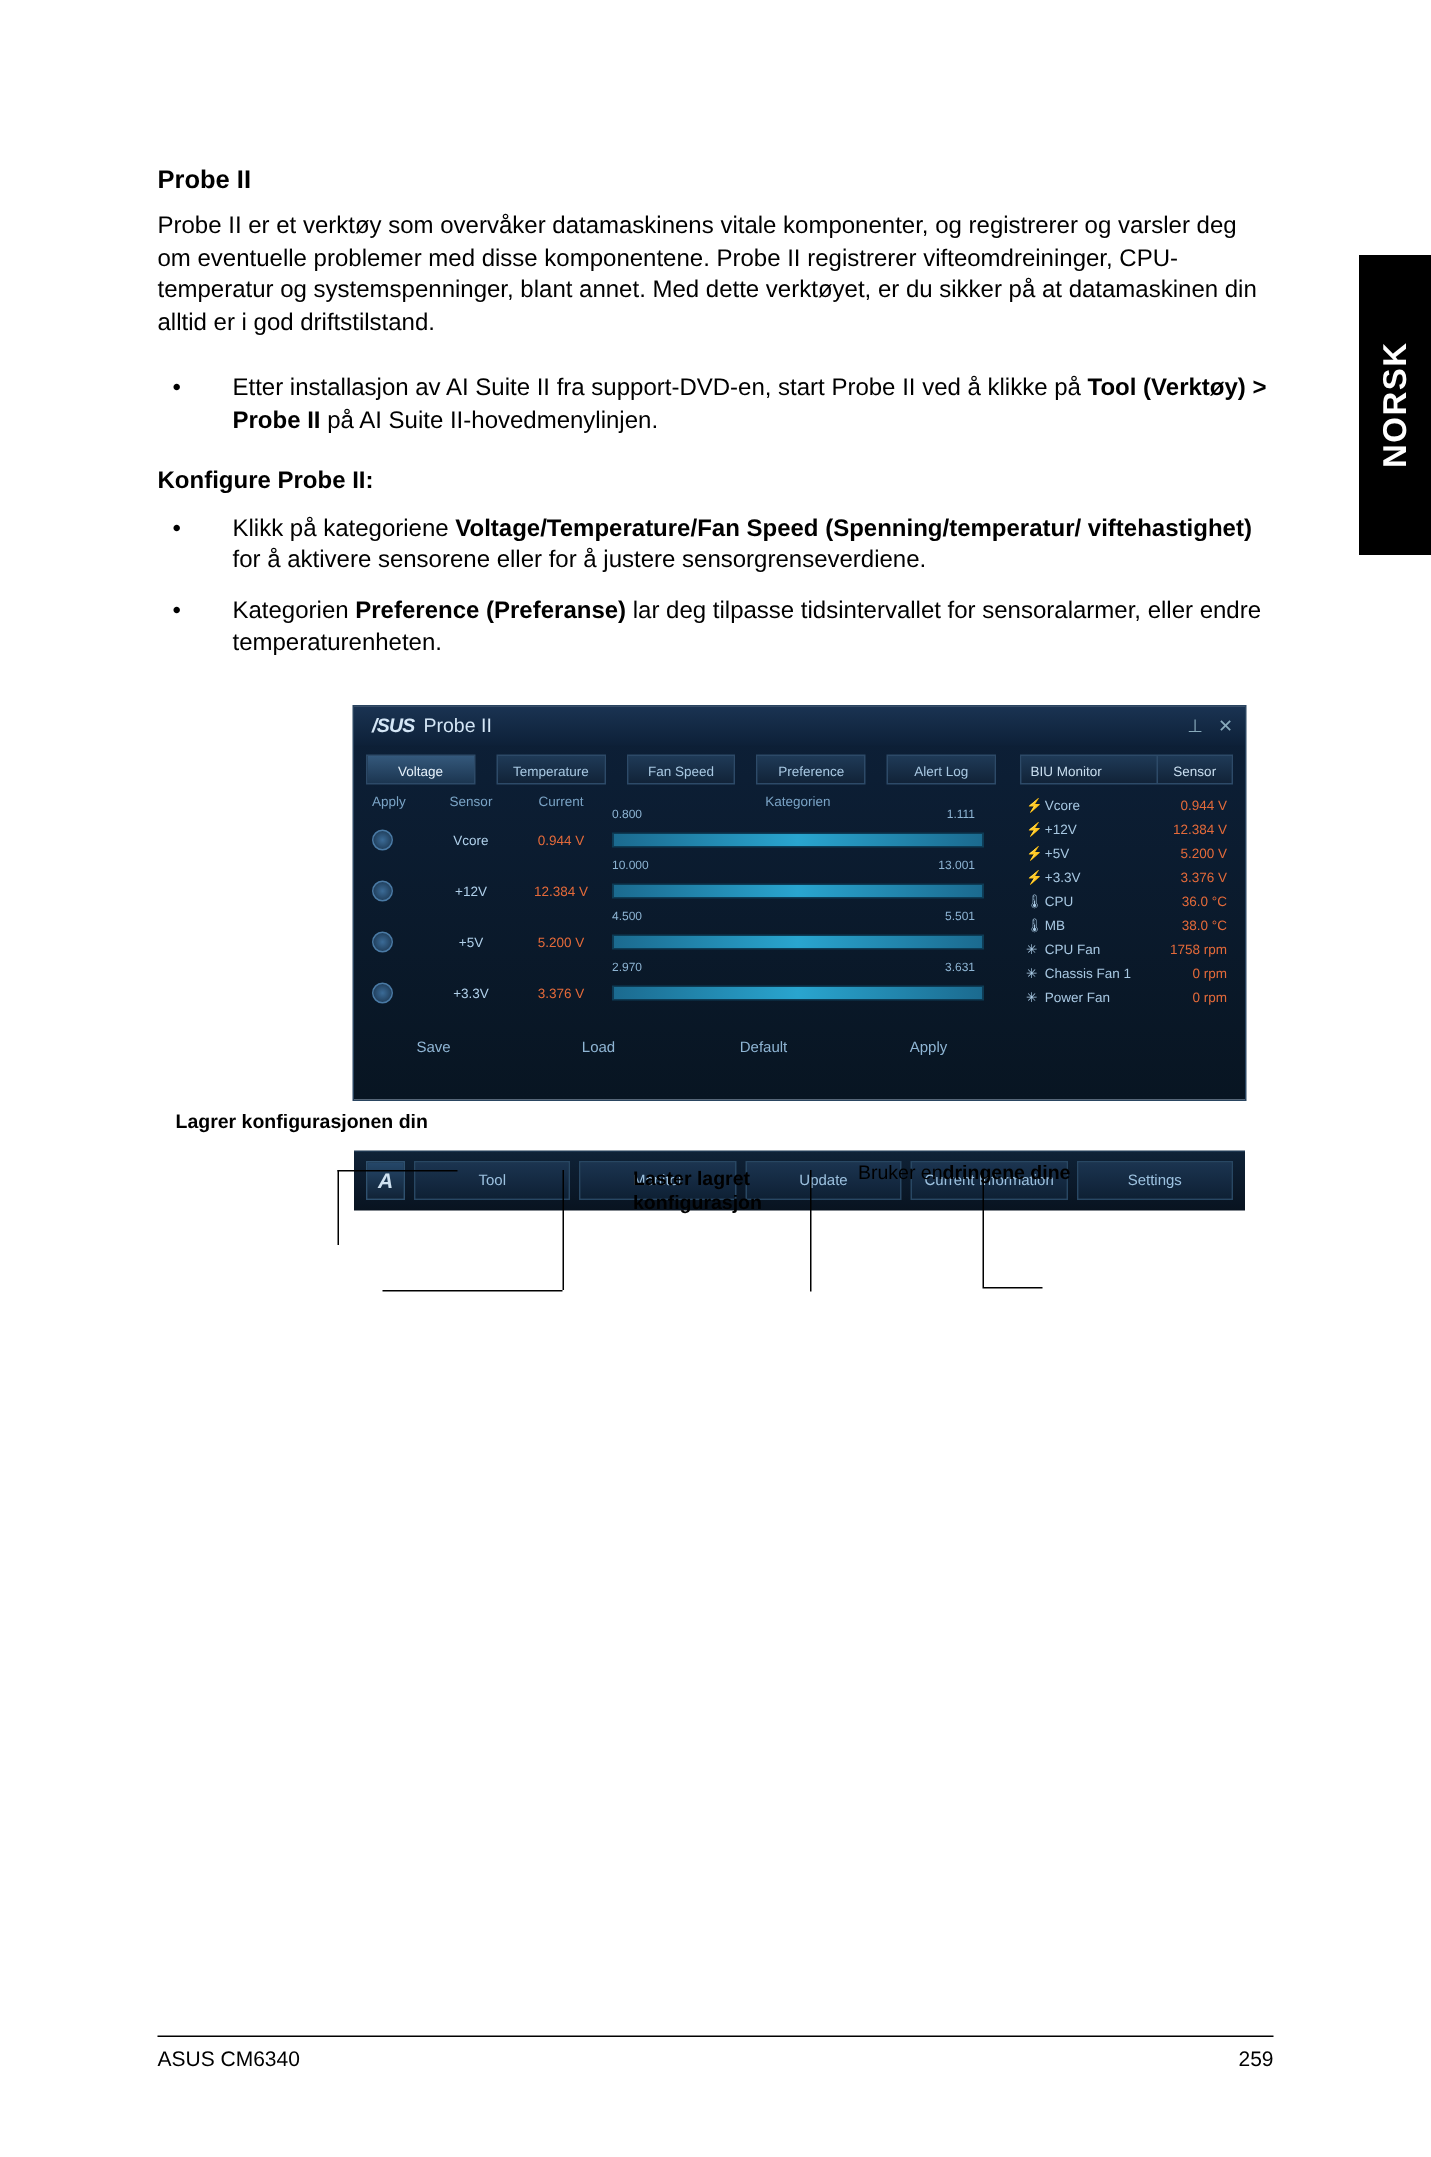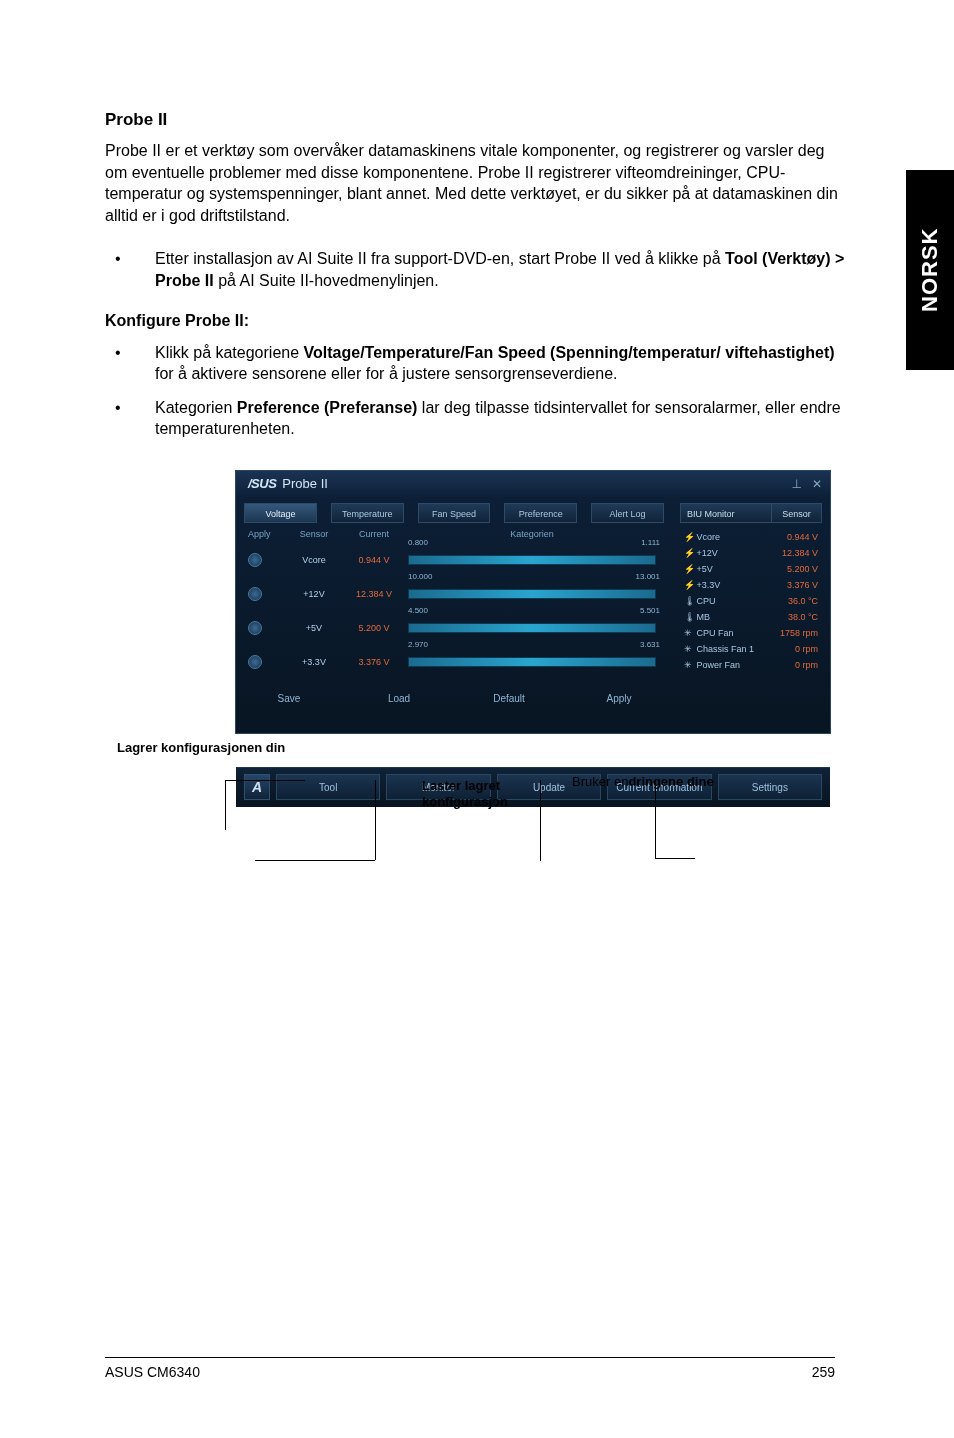--- a/index.html
+++ b/index.html
@@ -82,21 +82,21 @@
   .sensor-row .cur { width:60px; text-align:center; color:#e46a3a; font-size:9px;}
   .sensor-row .bar { flex:1; height:16px; display:flex; align-items:center; position:relative; padding:0 4px;}
   .sensor-row .bar .track{
     flex:1; height:10px;
     background: linear-gradient(90deg,#1b6a8f,#29a5cf,#1b6a8f);
     border:1px solid #0d3b54; position:relative;
   }
   .sensor-row .bar .lo,.sensor-row .bar .hi{
     position:absolute; top:-14px; font-size:8px; color:#8eb5d4;
   }
-  .sensor-row .bar .lo{left:4px;} .sensor-row .bar .hi{right:0;}
+  .sensor-row .bar .lo{left:4px;} .sensor-row .bar .hi{right:10px;}
   .status-box {
     height: 20px; line-height:20px;
     background: linear-gradient(#1f3a57,#112338);
     border:1px solid #2d4a68; margin-bottom:6px;
     display:flex; font-size:9px;
   }
   .status-box span:first-child{flex:1; padding-left:6px; color:#c9deef;}
   .status-box span:last-child{width:50px; text-align:center; color:#c9deef; border-left:1px solid #2d4a68;}
   .stat-row{display:flex; justify-content:space-between; font-size:9px; padding:3px 4px; color:#a8c8e2;}
   .stat-row .val{color:#e46a3a;}
@@ -116,21 +116,21 @@
   .bottom-bar .bb{
     flex:1;height:26px;line-height:26px;text-align:center;
     background:linear-gradient(#1b3450,#0e2034);border:1px solid #284763;
     font-size:10px;color:#9cc1df;
   }
   .callouts{position:relative; height:130px; margin-left:12px;}
   .callout{position:absolute; font-size:13px; font-weight:bold; line-height:1.25;}
   .callout .thin{font-weight:normal;}
   .line{position:absolute;background:#000;}
   .footer{
-    position:absolute; bottom:58px; left:105px; right:119px;
+    position:absolute; bottom:58px; left:105px; right:105px;
     display:flex; justify-content:space-between;
     font-size:14px; border-top:1px solid #000; padding-top:6px;
   }
 </style>
 </head>
 <body>
 
 <div class="side-tab">NORSK</div>
 
 <div class="page">

